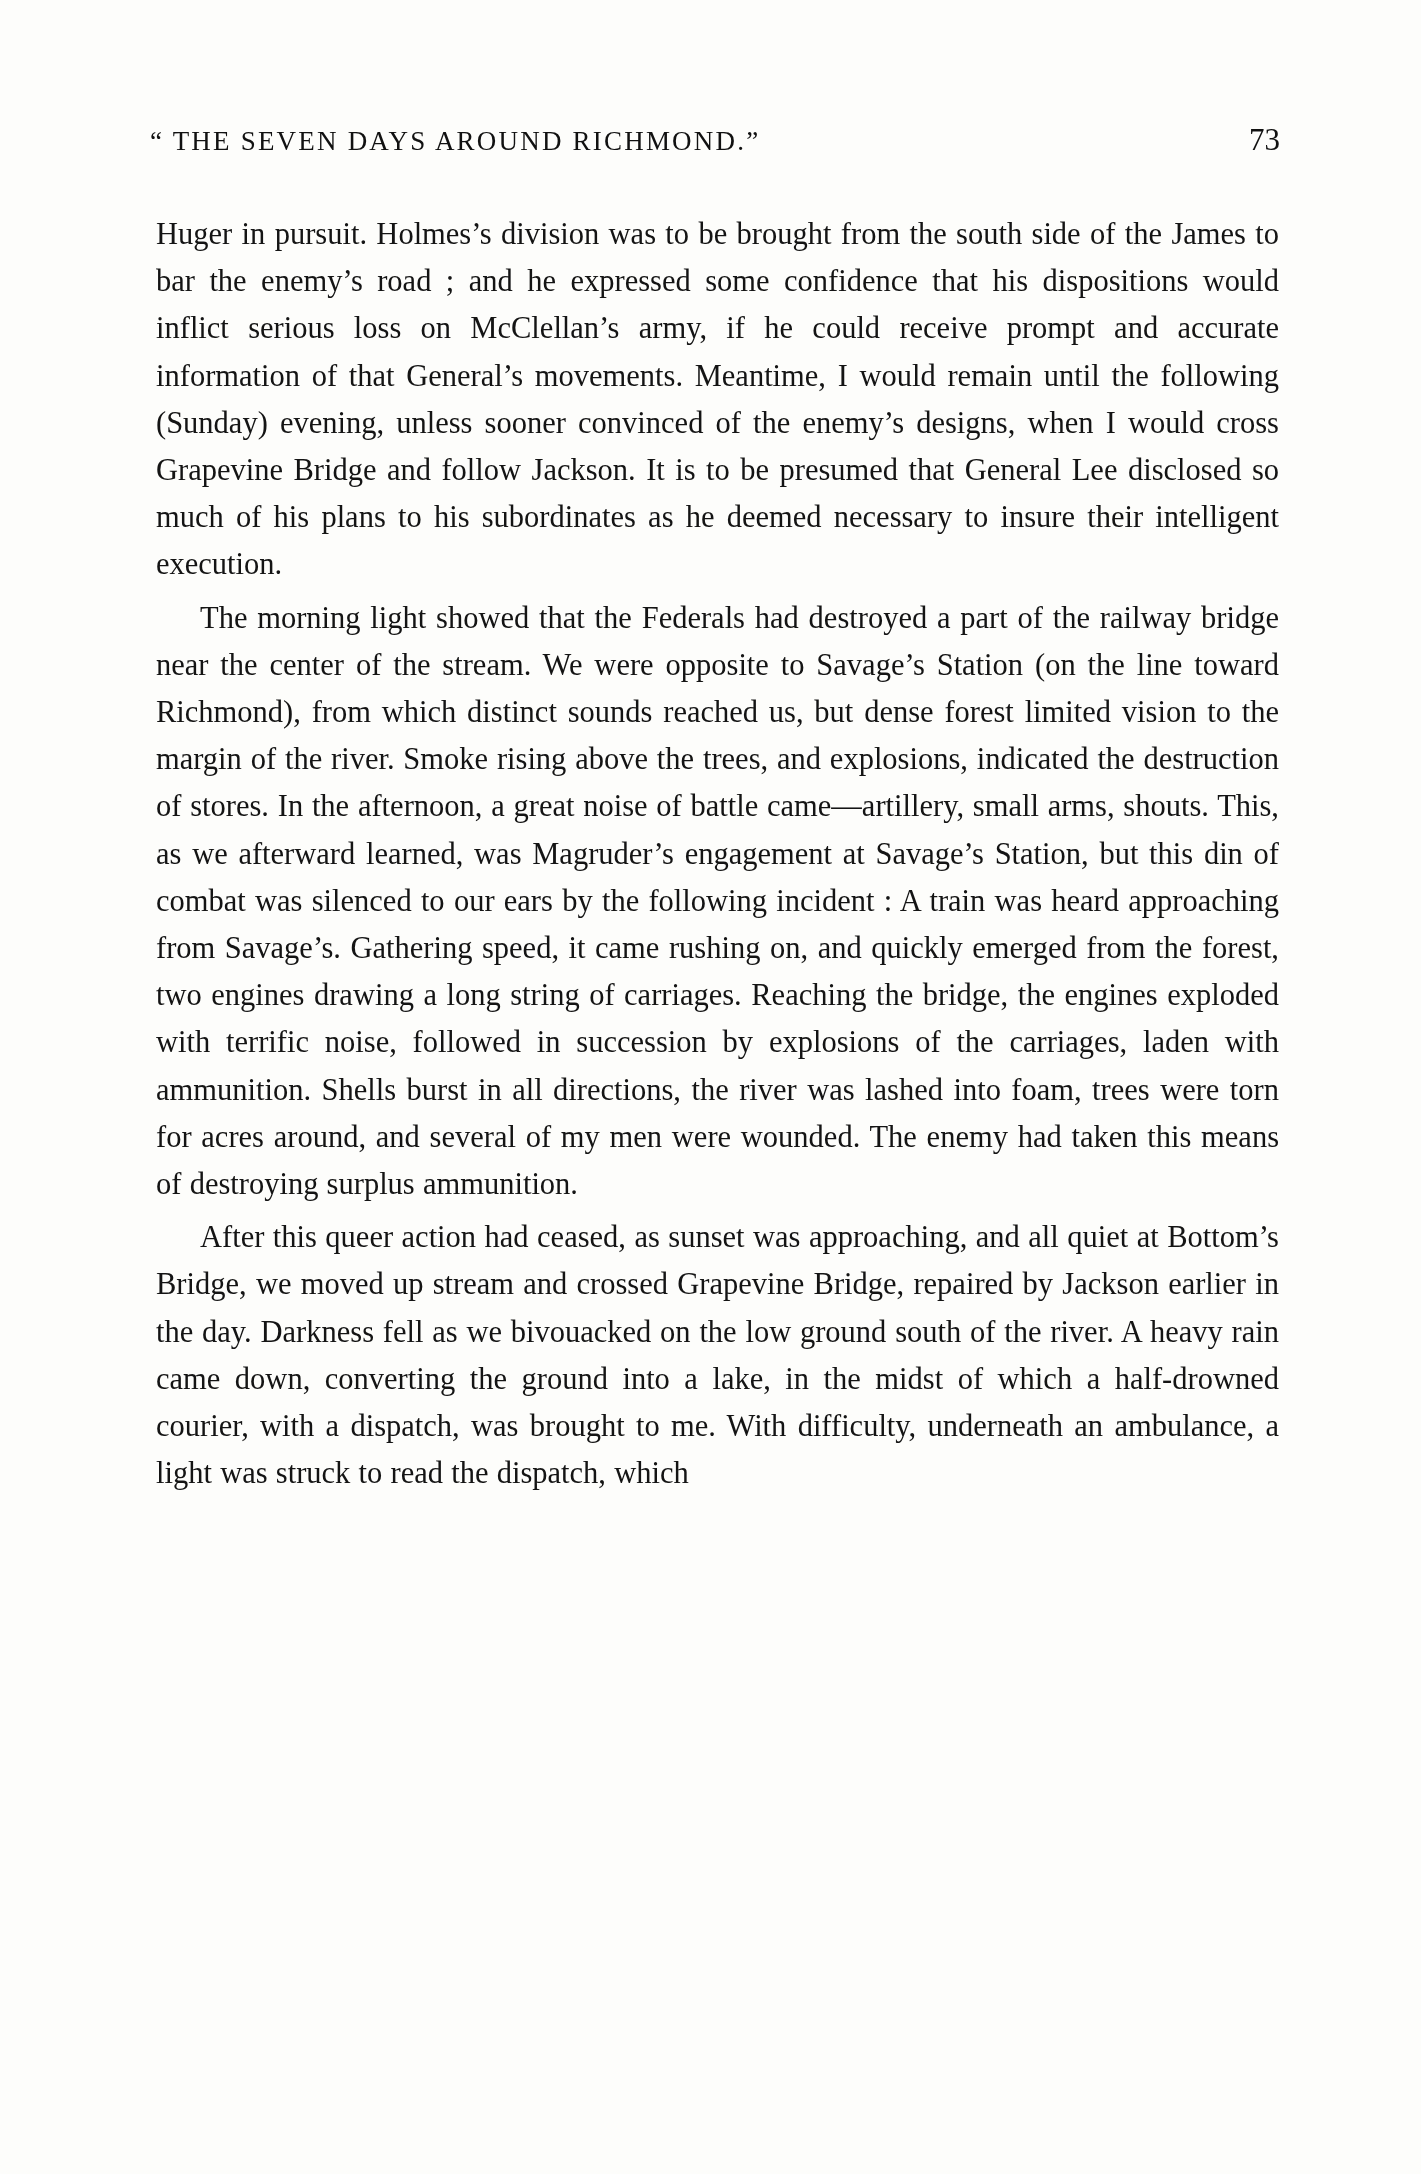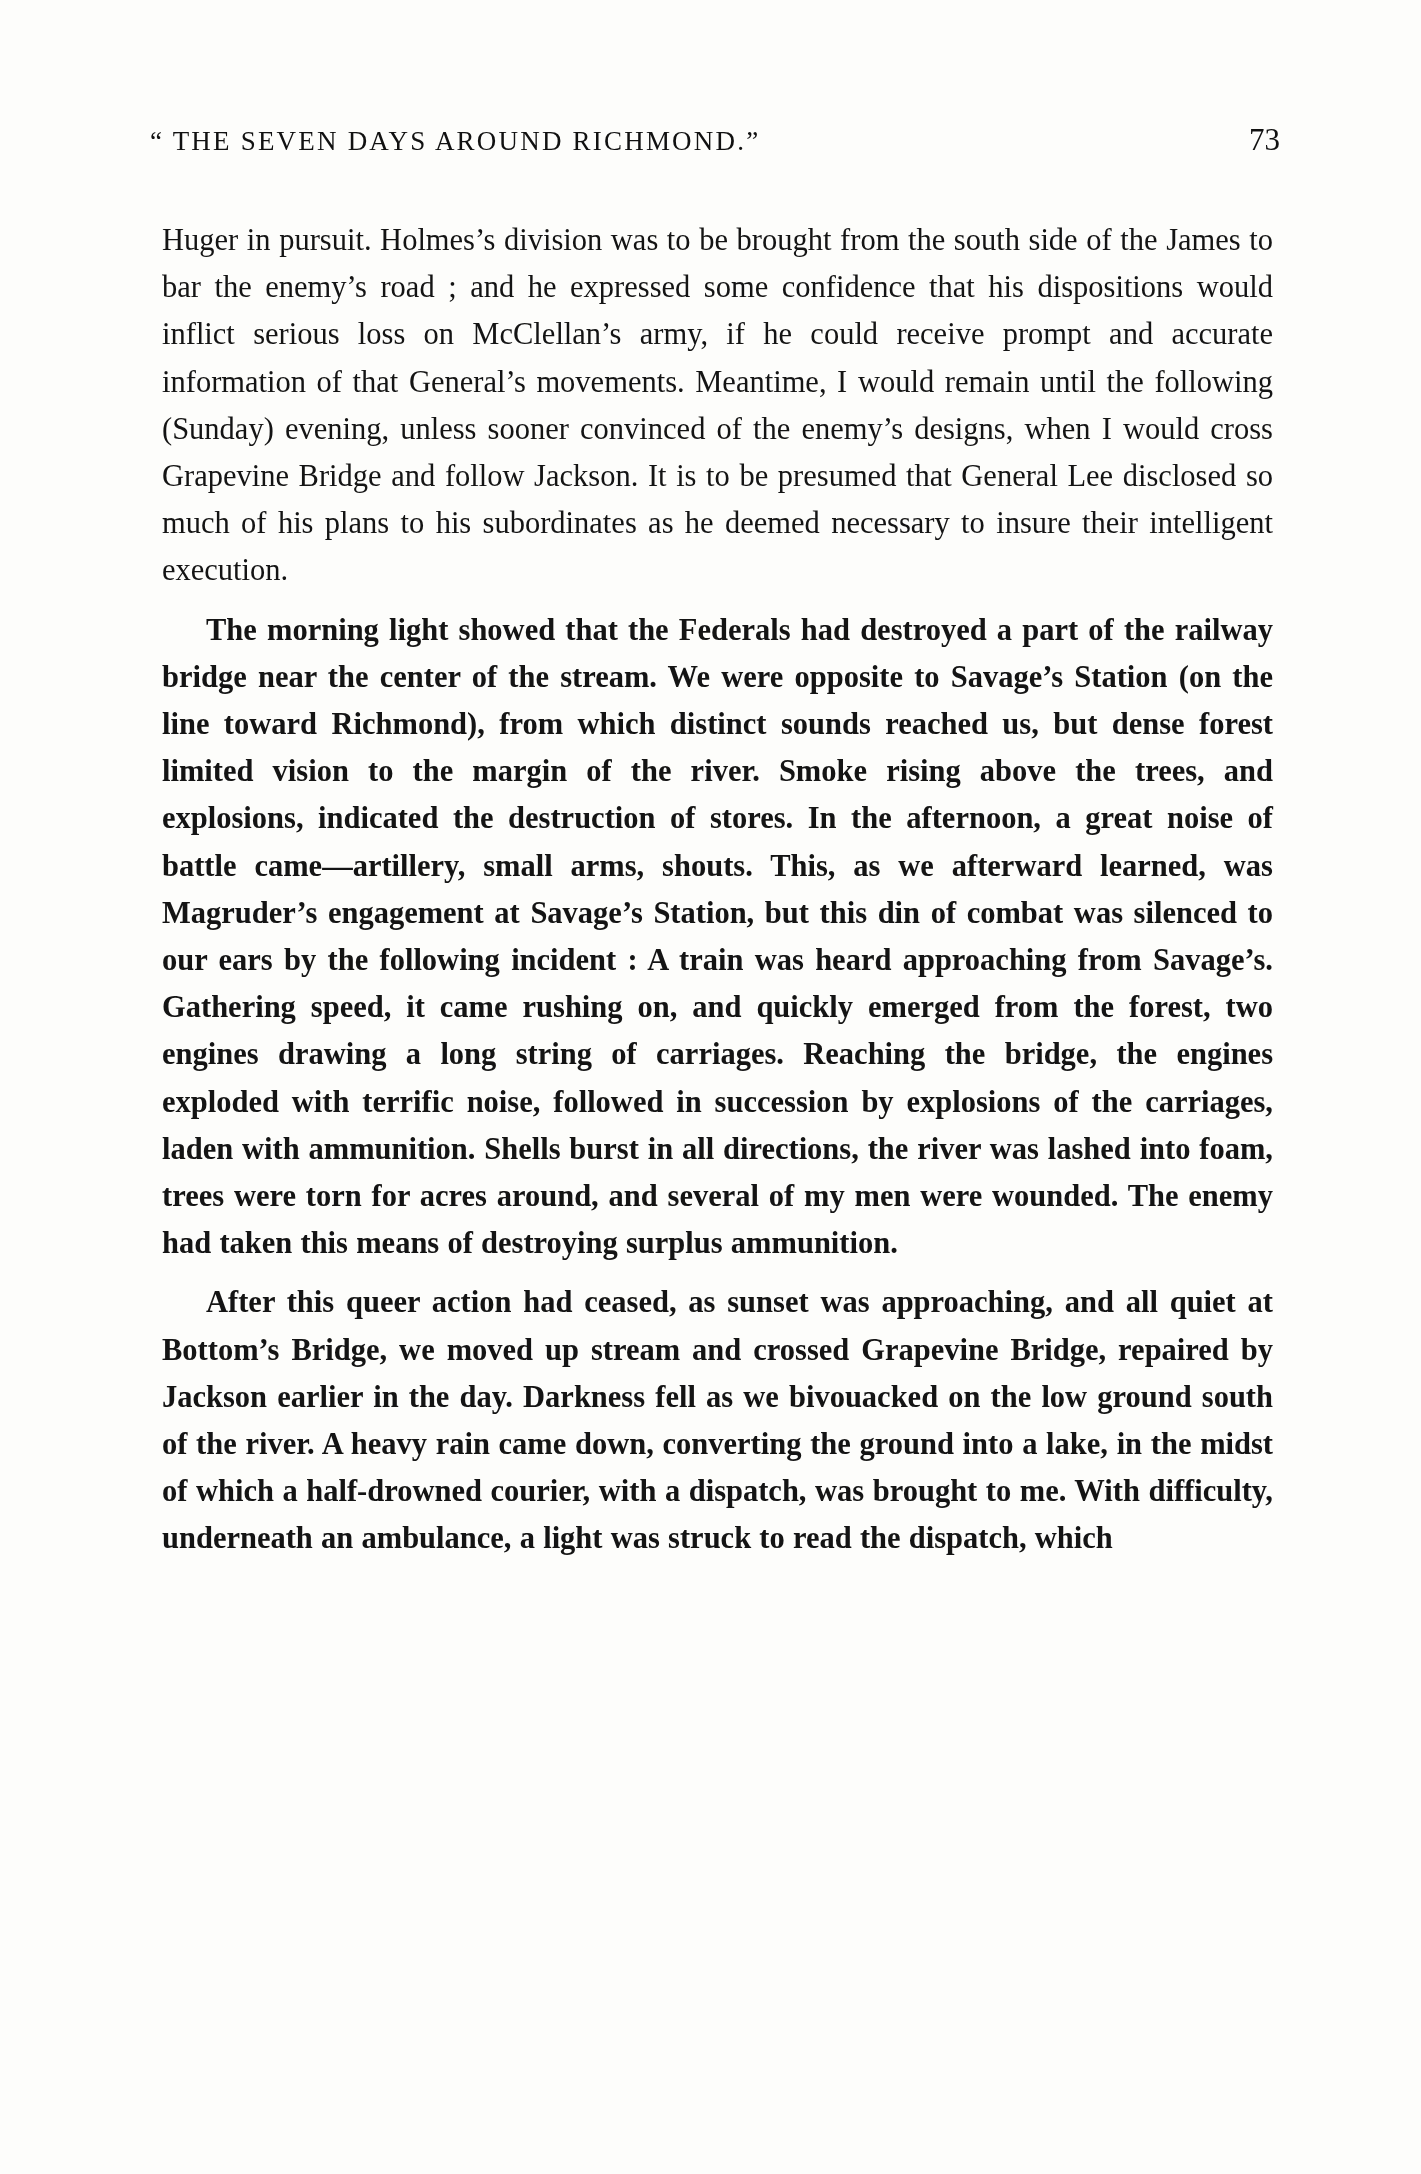--- a/index.html
+++ b/index.html
@@ -51,27 +51,26 @@
     position: absolute;
     top: 205px;
     left: 150px;
     width: 1135px;
   }
   .para {
     font-size: 30.5px;
     line-height: 47.2px;
     text-align: justify;
     text-justify: inter-word;
-    margin: 12px;
+    margin: 6px;
     color: #141414;
     word-spacing: 0.6px;
   }
   .para + .para {
     margin-top: 0px;
-    font-weight: bold;
   }
   .indent {
     text-indent: 44px;
   }
 </style>
 </head>
 <body>
 
 <div class="page">
 

